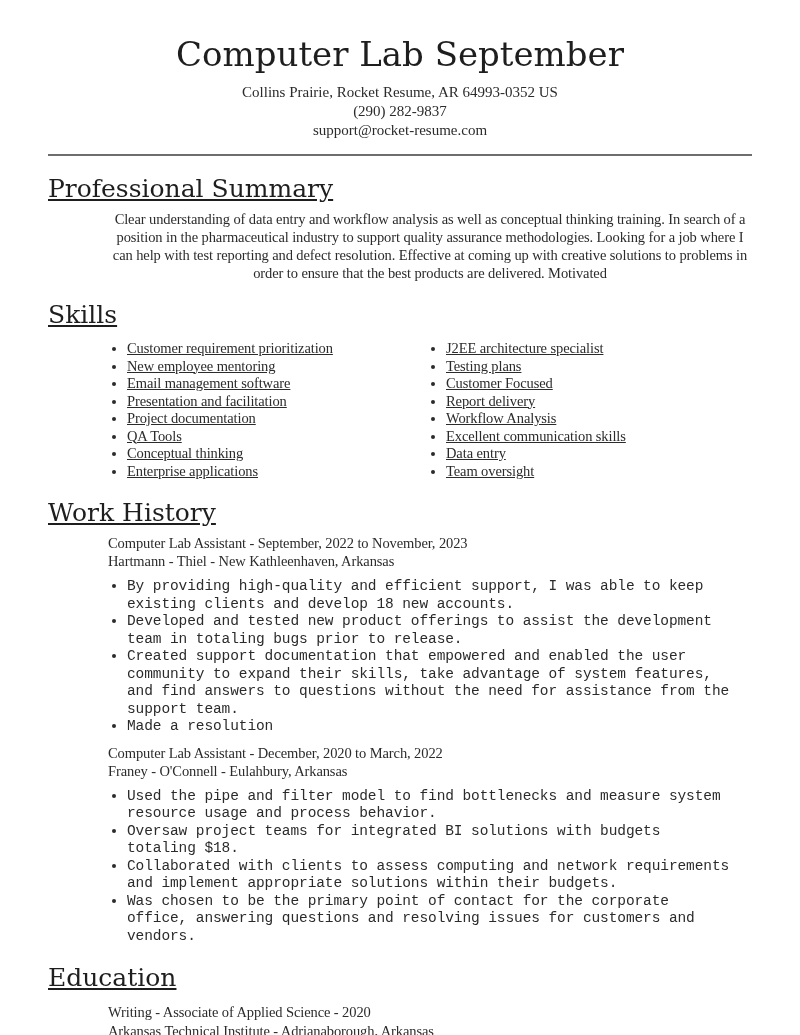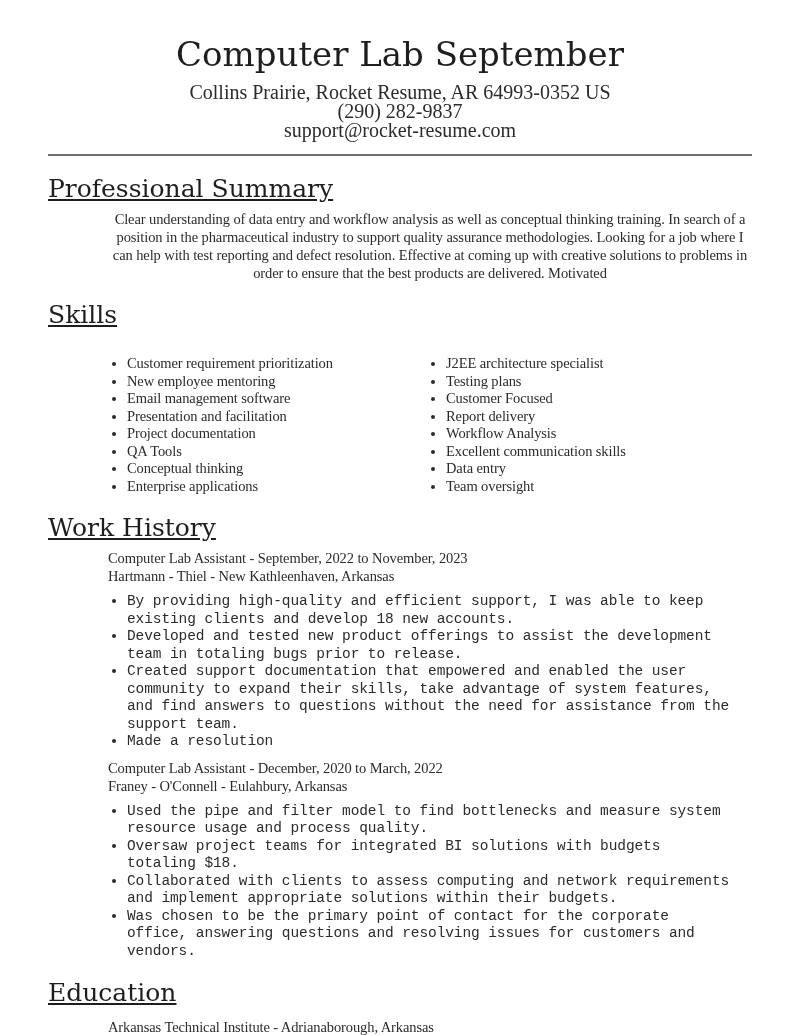--- a/index.html
+++ b/index.html
@@ -25,21 +25,21 @@
     text-align: center;
     font-family: "DejaVu Serif", serif;
     font-weight: normal;
     font-size: 34px;
     line-height: 40px;
     color: var(--heading-color);
   }
   .contact {
     margin-top: 9px;
     text-align: center;
-    font-size: 20px;
+    font-size: 15px;
     line-height: 19px;
   }
   hr.divider {
     border: none;
     border-top: 2px solid var(--divider-color);
     margin: 14px 0 0 0;
   }
   h2.section-heading {
     margin: 18px 0 0 0;
     font-family: "DejaVu Serif", serif;
@@ -54,21 +54,22 @@
     line-height: 18px;
     letter-spacing: -0.1px;
   }
   .summary-text {
     margin: 6px 0 0 60px;
     max-width: 644px;
     text-align: center;
   }
   .skills-cols {
     display: flex;
-    margin: 25px 0 0 60px;
+    margin: 10px 0 0 60px;
+    text-decoration: underline;
   }
   .skills-cols ul {
     margin: 0;
     padding: 0 0 0 19px;
     list-style: disc;
   }
   .skills-col-1 { width: 319px; flex: none; }
   .skills-cols li, .job-bullets li { line-height: 17.5px; }
   .job-head {
     margin: 6px 0 0 60px;
@@ -150,32 +151,33 @@
         <li>Made a resolution</li>
       </ul>
     </div>
 
     <div class="job">
       <div class="job-head body-copy">
         <div>Computer Lab Assistant - December, 2020 to March, 2022</div>
         <div>Franey - O'Connell - Eulahbury, Arkansas</div>
       </div>
       <ul class="job-bullets body-copy">
-        <li>Used the pipe and filter model to find bottlenecks and measure system resource usage and process quality.</li>
+        <li>Used the pipe and filter model to find bottlenecks and measure system resource usage and process behavior.</li>
         <li>Oversaw project teams for integrated BI solutions with budgets totaling $18.</li>
         <li>Collaborated with clients to assess computing and network requirements and implement appropriate solutions within their budgets.</li>
         <li>Was chosen to be the primary point of contact for the corporate office, answering questions and resolving issues for customers and vendors.</li>
       </ul>
     </div>
   </section>
 
   <section>
     <h2 class="section-heading">Education</h2>
 
     <div class="edu-entry body-copy">
+      <div>Writing - Associate of Applied Science - 2020</div>
       <div>Arkansas Technical Institute - Adrianaborough, Arkansas</div>
     </div>
 
     <div class="edu-entry body-copy">
       <div>High School - 2016</div>
     </div>
   </section>
 
 </div>
 

